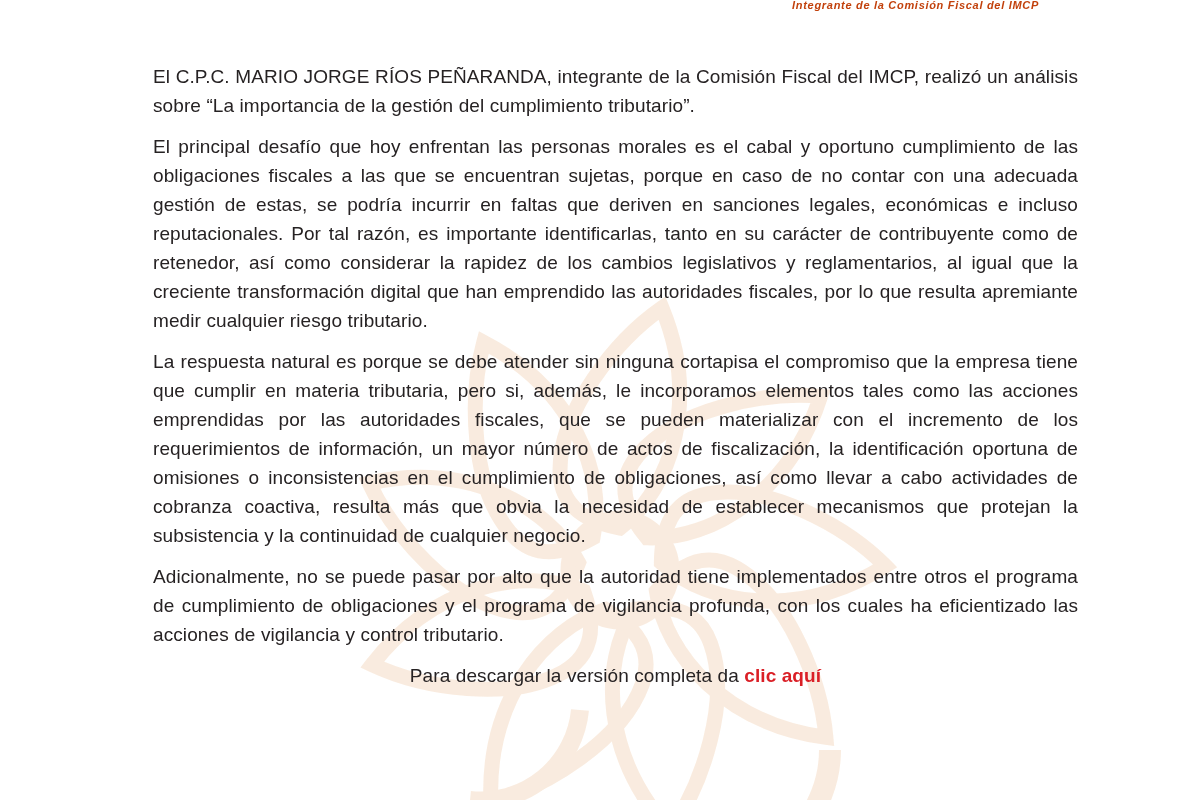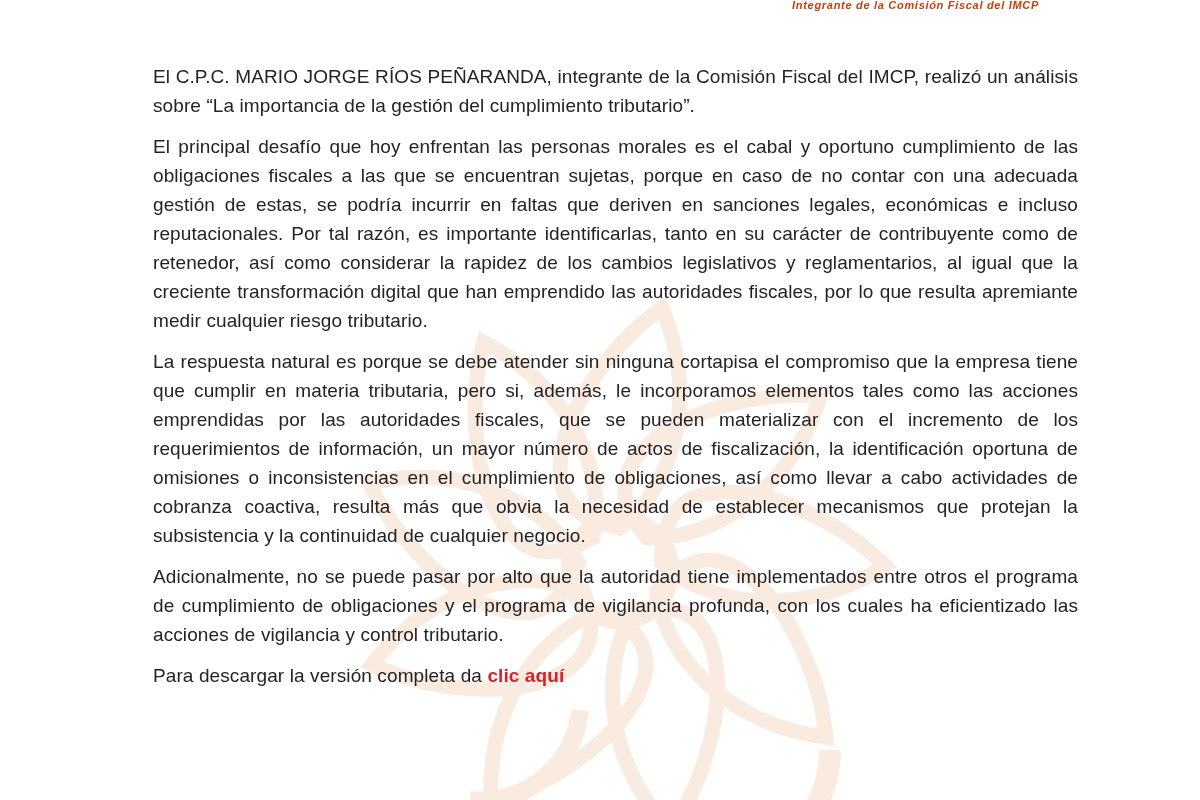--- a/index.html
+++ b/index.html
@@ -34,21 +34,21 @@
     top:62px;
     width:925px;
     color:#262223;
     font-size:19px;
     line-height:29px;
     text-align:justify;
     letter-spacing:0.1px;
     margin-left:16px;
   }
   .content p{margin:0 0 12px 0;}
-  .content p.download{margin-bottom:0;text-align:left;}
+  .content p.download{margin-bottom:0;text-align:center;}
   .link{
     color:#da1f26;
     font-weight:700;
     cursor:pointer;
     text-decoration:none;
   }
 </style>
 </head>
 <body>
 

